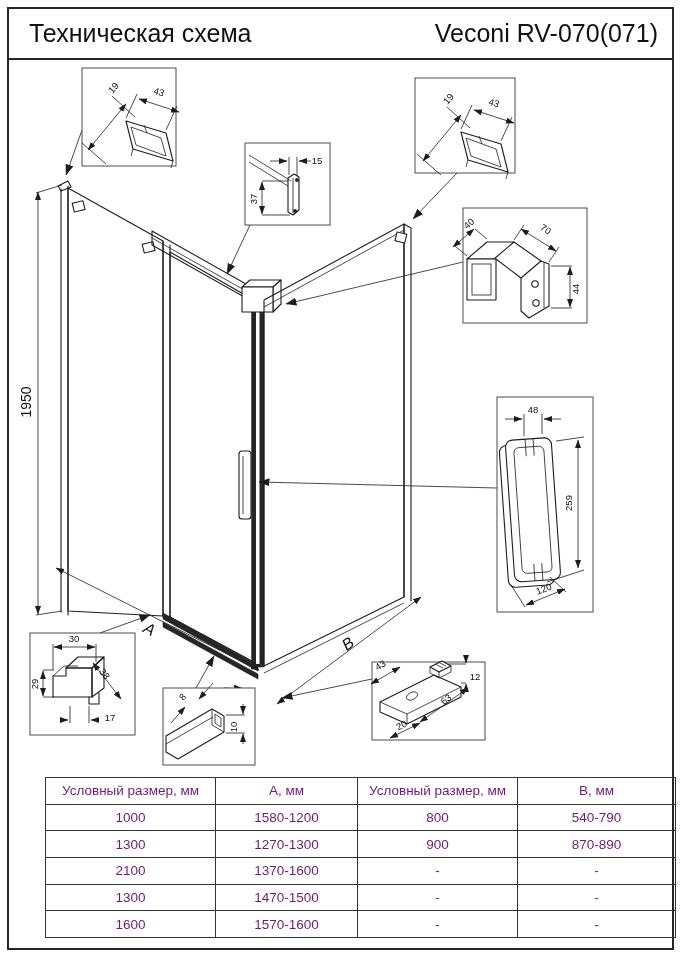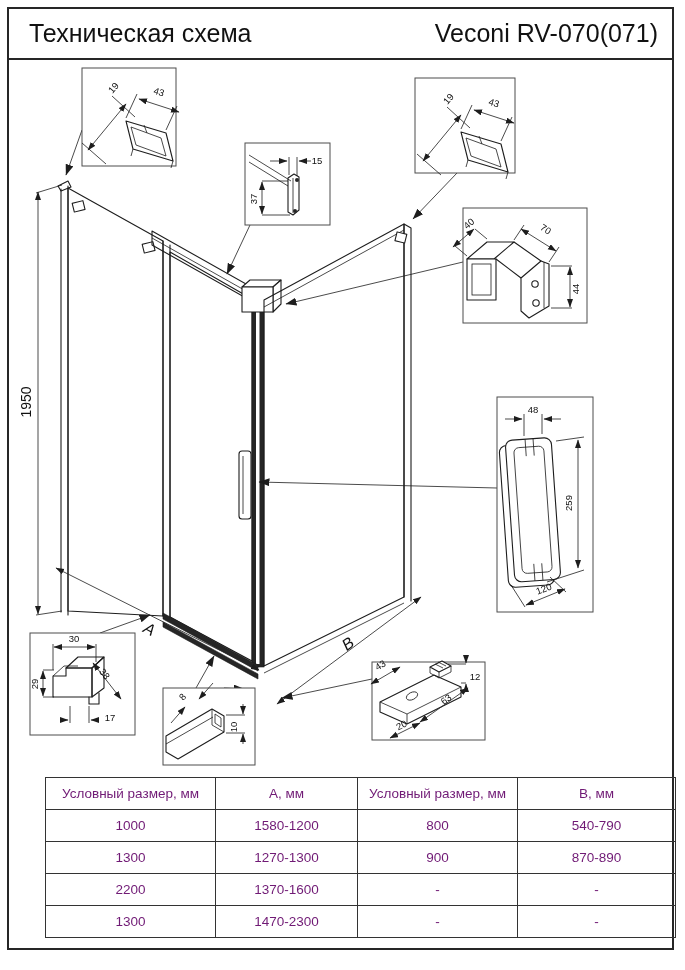--- a/index.html
+++ b/index.html
@@ -277,26 +277,32 @@
       <td>800</td>
       <td>540-790</td>
     </tr>
     <tr>
       <td>1300</td>
       <td>1270-1300</td>
       <td>900</td>
       <td>870-890</td>
     </tr>
     <tr>
-      <td>2200</td>
+      <td>2100</td>
       <td>1370-1600</td>
       <td>-</td>
       <td>-</td>
     </tr>
     <tr>
       <td>1300</td>
-      <td>1470-2300</td>
+      <td>1470-1500</td>
+      <td>-</td>
+      <td>-</td>
+    </tr>
+    <tr>
+      <td>1600</td>
+      <td>1570-1600</td>
       <td>-</td>
       <td>-</td>
     </tr>
   </tbody>
     </table>
 </div>
 
 </body></html>

